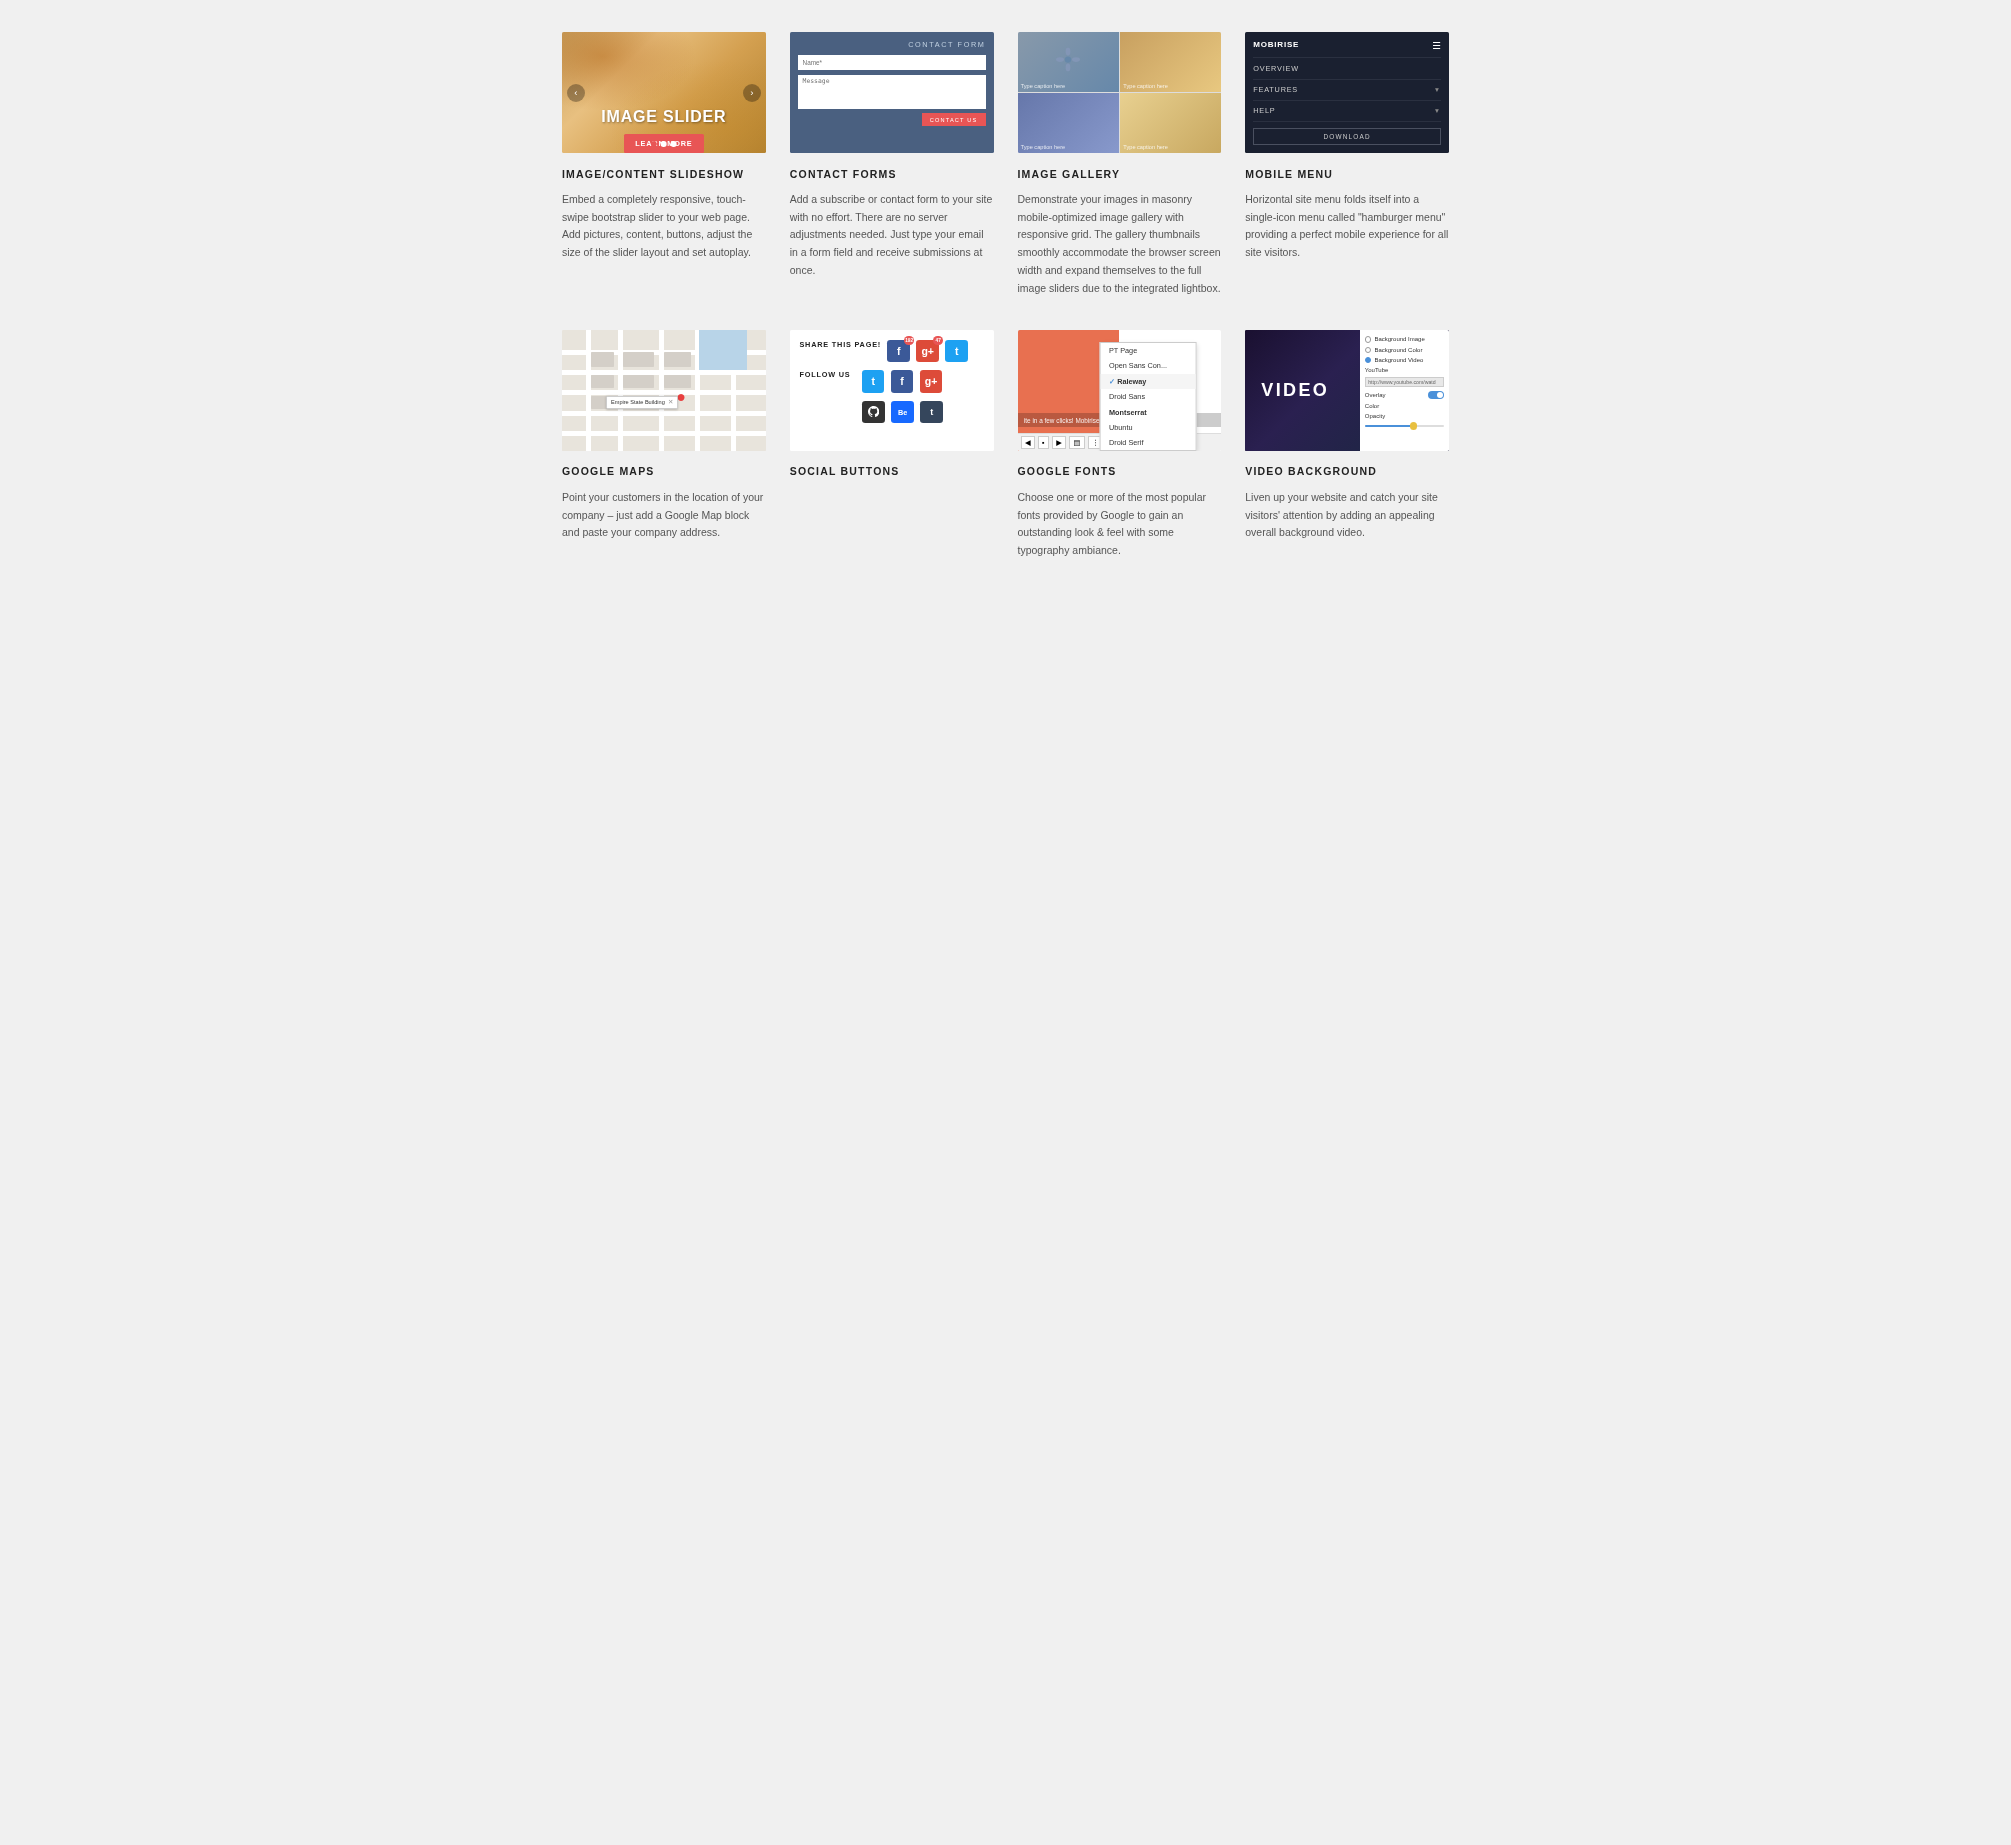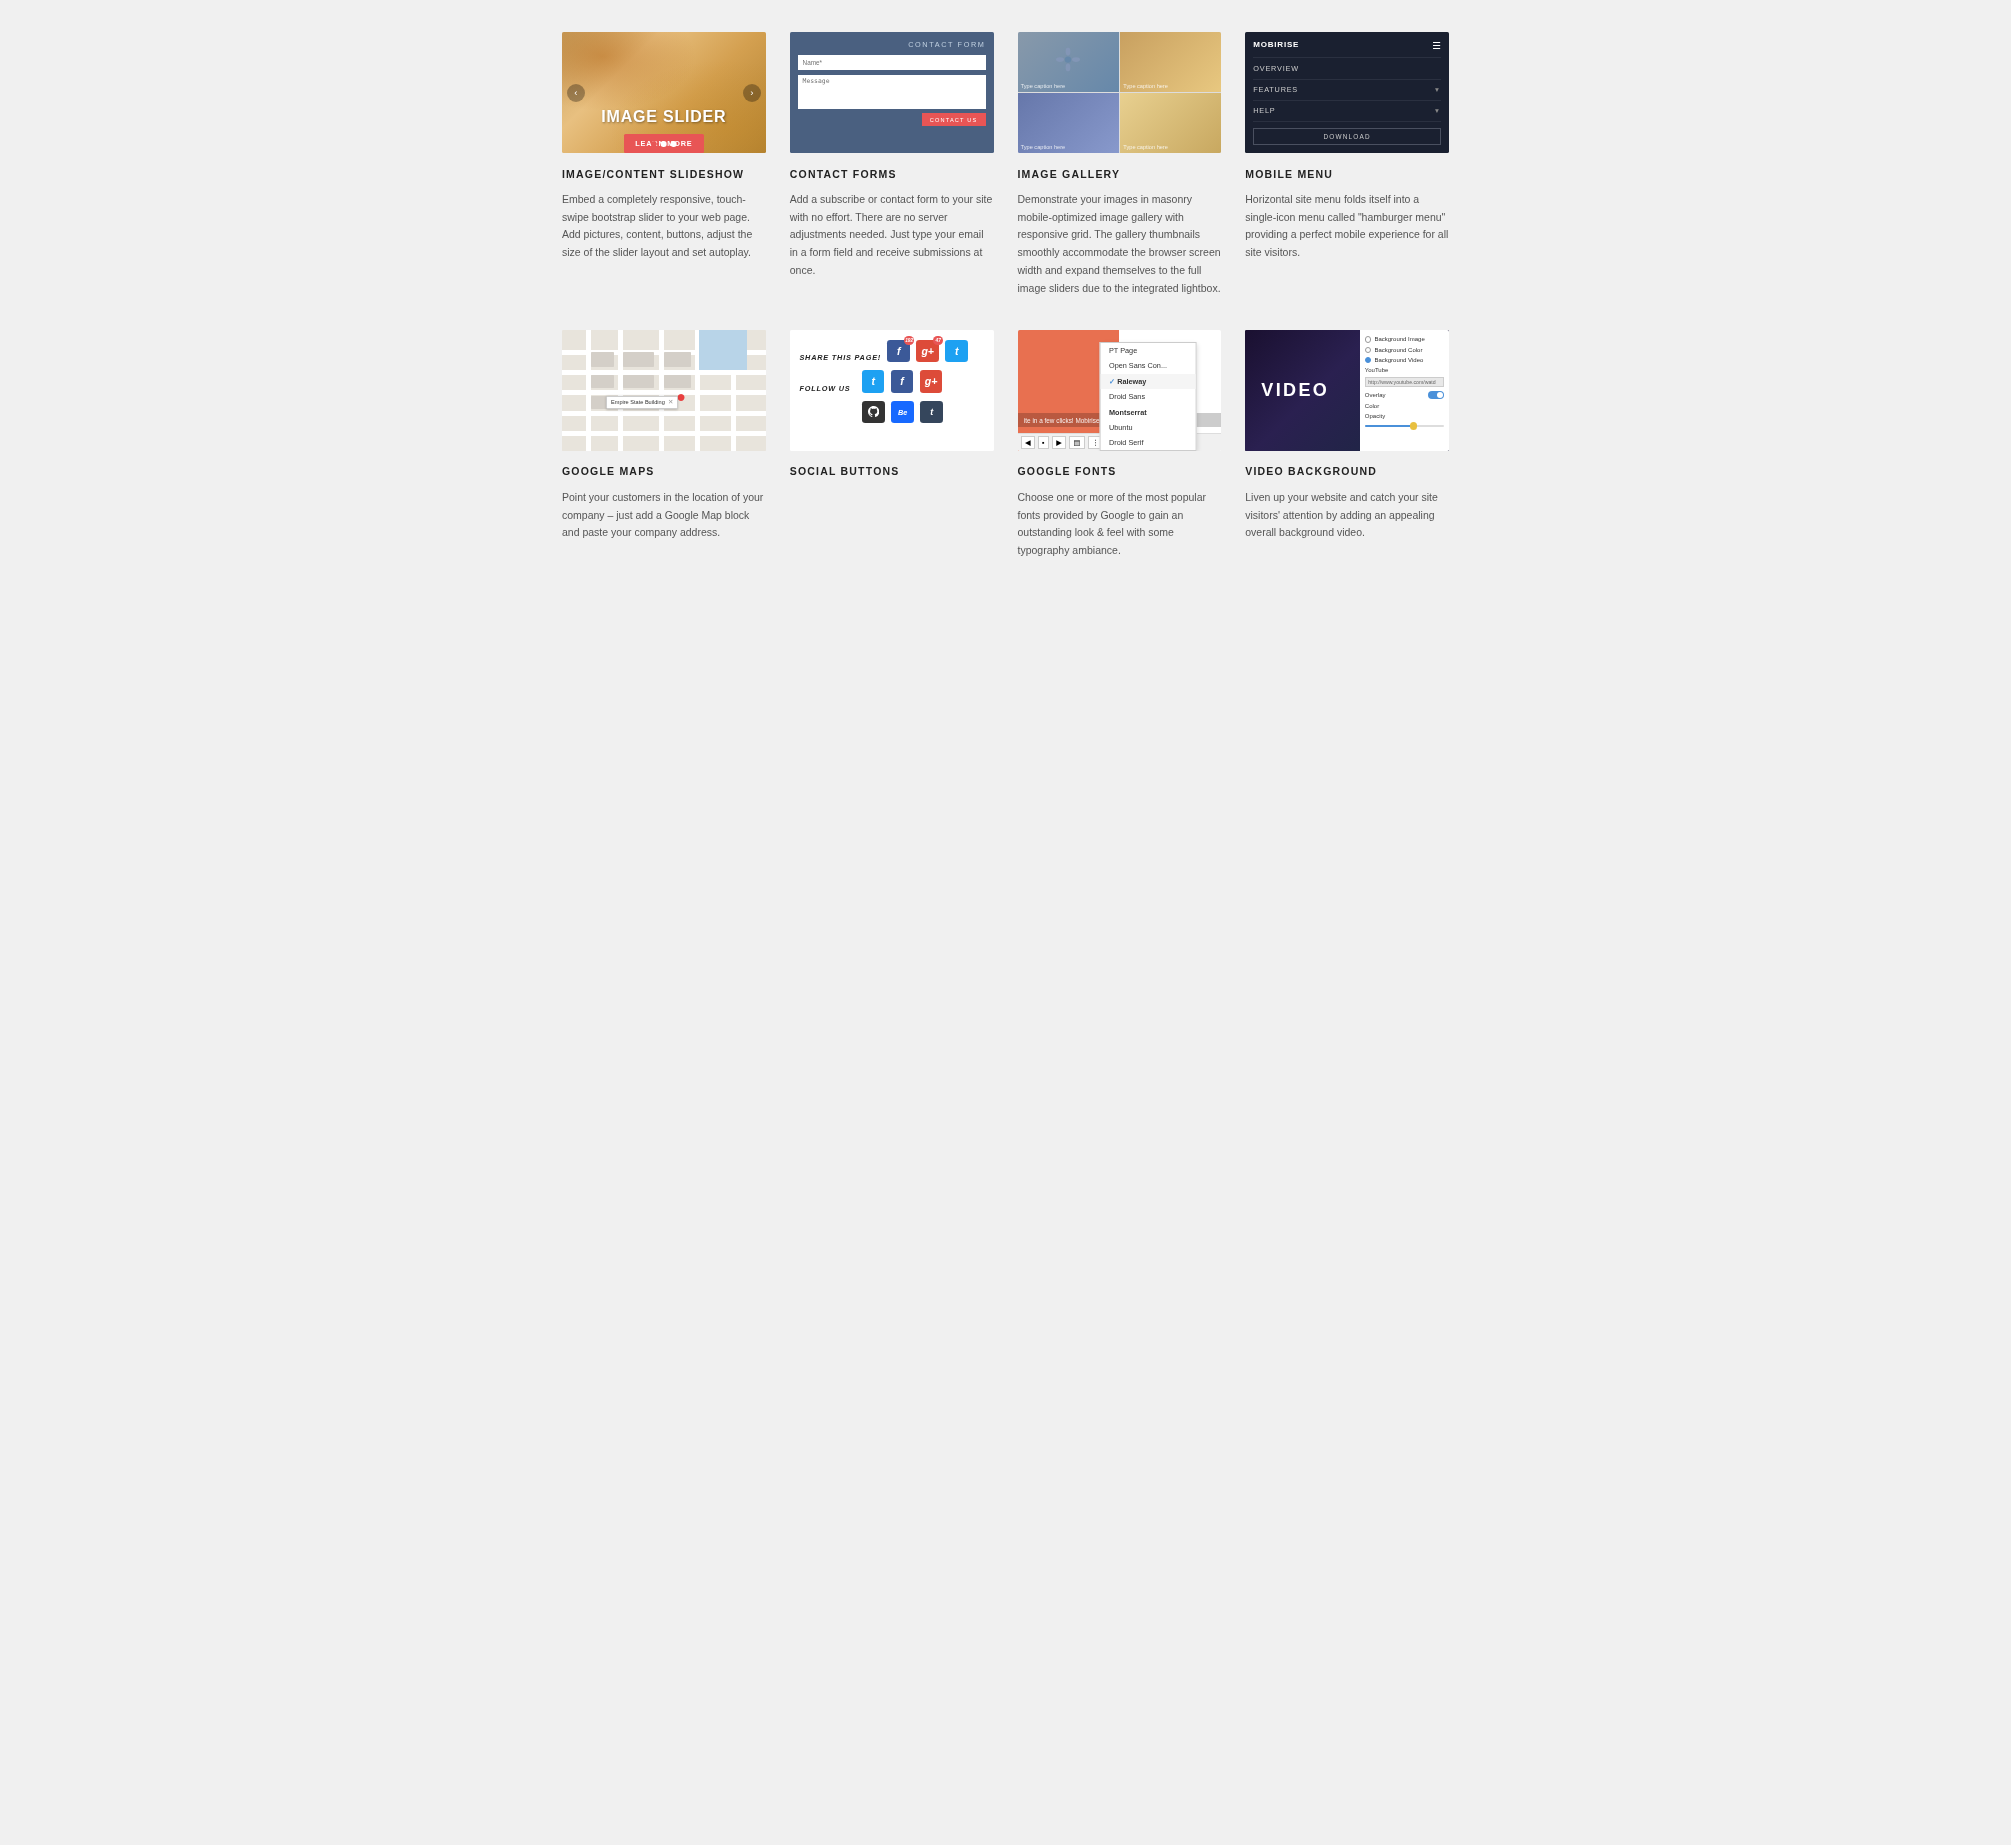--- a/index.html
+++ b/index.html
@@ -306,23 +306,22 @@
       width: 100%;
       height: 121px;
       background: white;
       padding: 9.7px;
       display: flex;
       flex-direction: column;
       gap: 8px;
     }
     .social-row {
       display: flex;
-      align-items: flex-end;
+      align-items: flex-start;
       gap: 6.4px;
-      font-style: italic;
     }
     .social-label {
       font-size: 7.3px;
       font-weight: 700;
       letter-spacing: 0.8px;
       color: #222;
       min-width: 56px;
     }
     .social-icon {
       width: 22.6px; height: 22.6px;

